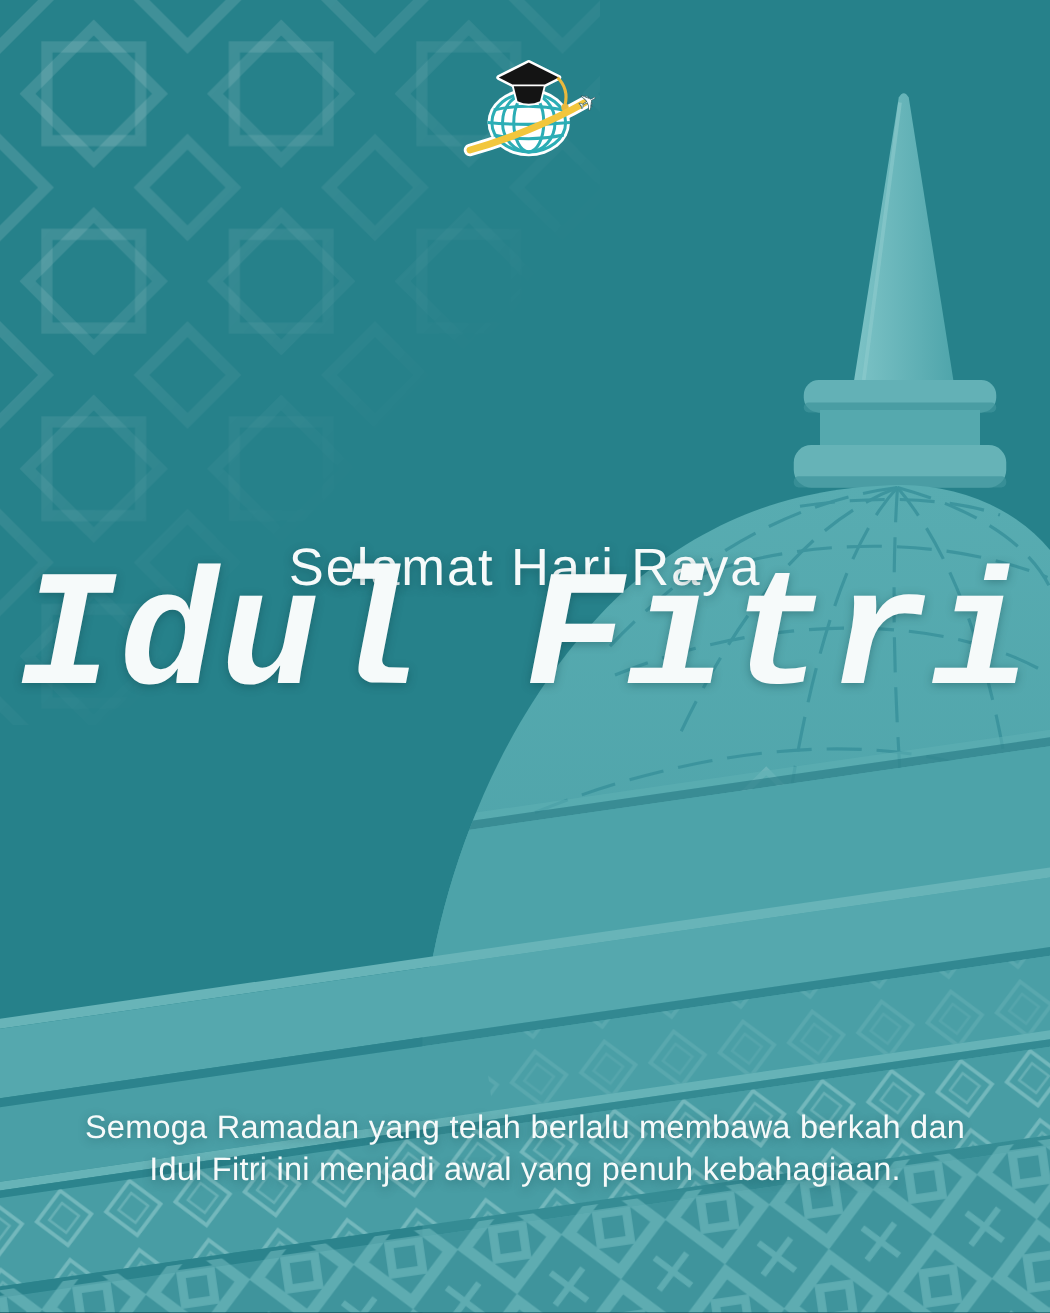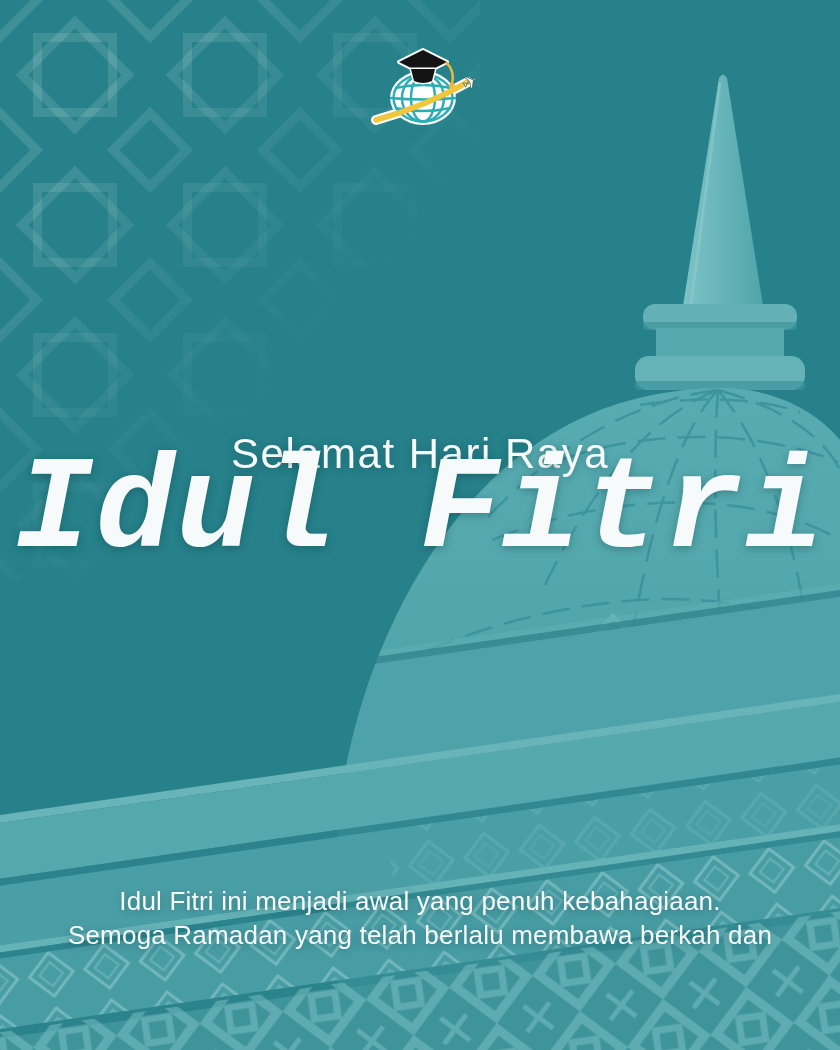--- a/index.html
+++ b/index.html
@@ -153,17 +153,17 @@
     </g>
 
     <path d="M 376,120 C 405,112 440,98 468,82" stroke="var(--gold,#F2C63C)" stroke-width="5.5" stroke-linecap="round" fill="none"></path>
 
     <text transform="translate(471,83) rotate(-30)" font-size="19" fill="#FFFFFF" stroke="#26525A" stroke-width="0.5" text-anchor="middle" dominant-baseline="middle" font-family="DejaVu Sans, sans-serif">✈</text>
   </svg>
 
   <div class="txt greeting">Selamat Hari Raya</div>
   <div class="txt title">Idul Fitri</div>
   <div class="txt message">
+    <div>Semoga Ramadan yang telah berlalu membawa berkah dan</div>
     <div>Idul Fitri ini menjadi awal yang penuh kebahagiaan.</div>
-    <div>Semoga Ramadan yang telah berlalu membawa berkah dan</div>
   </div>
 
 </div>
 
 </body></html>

